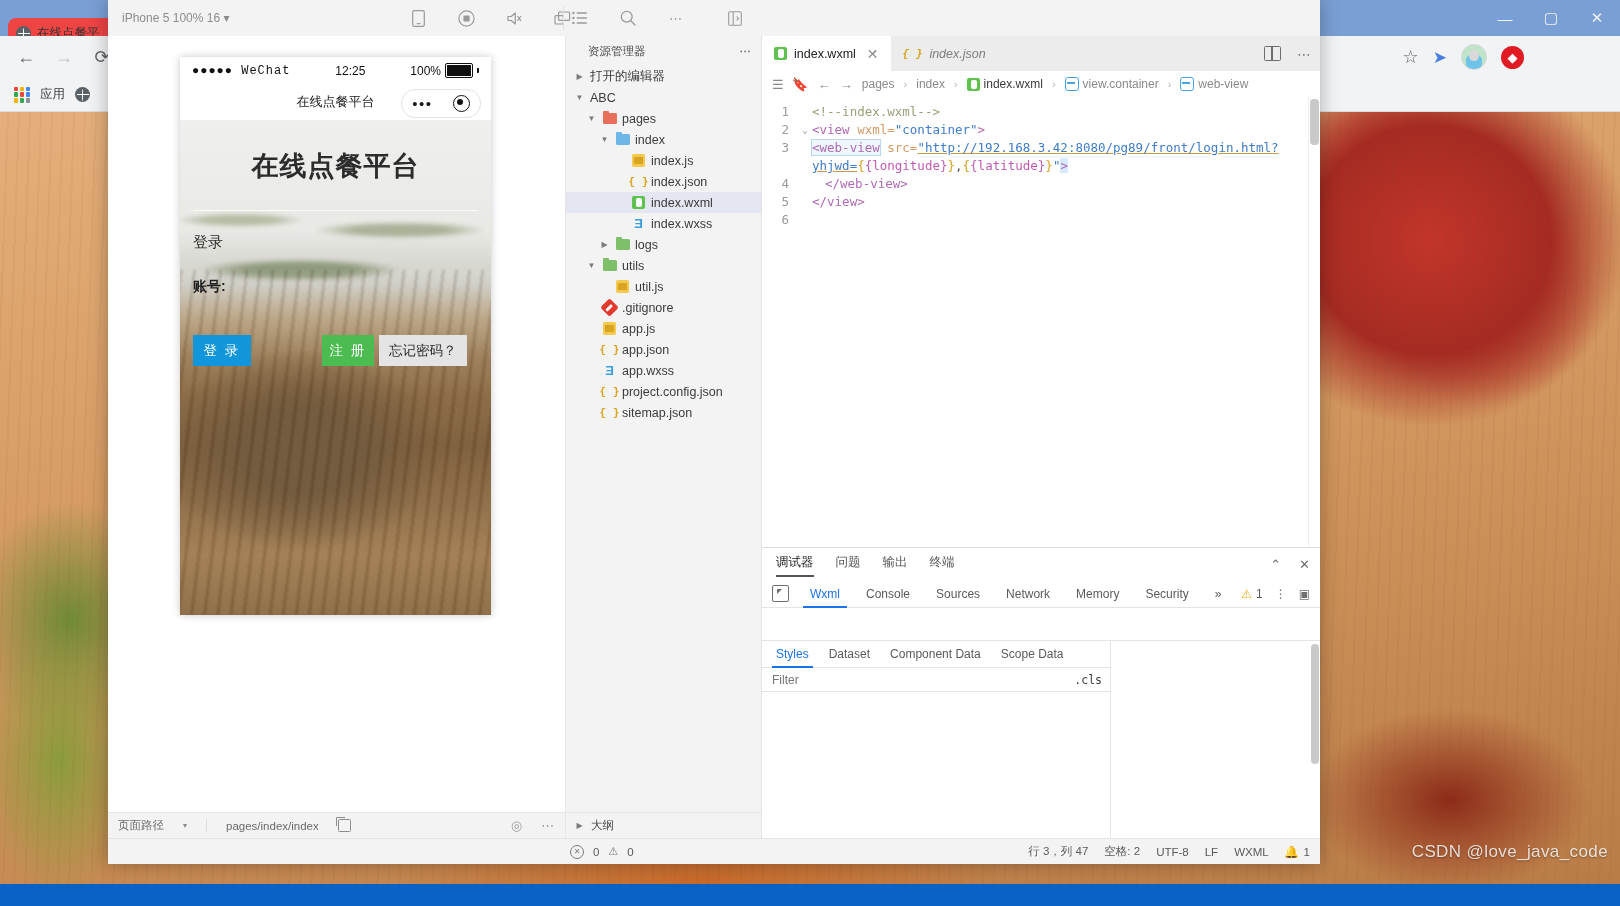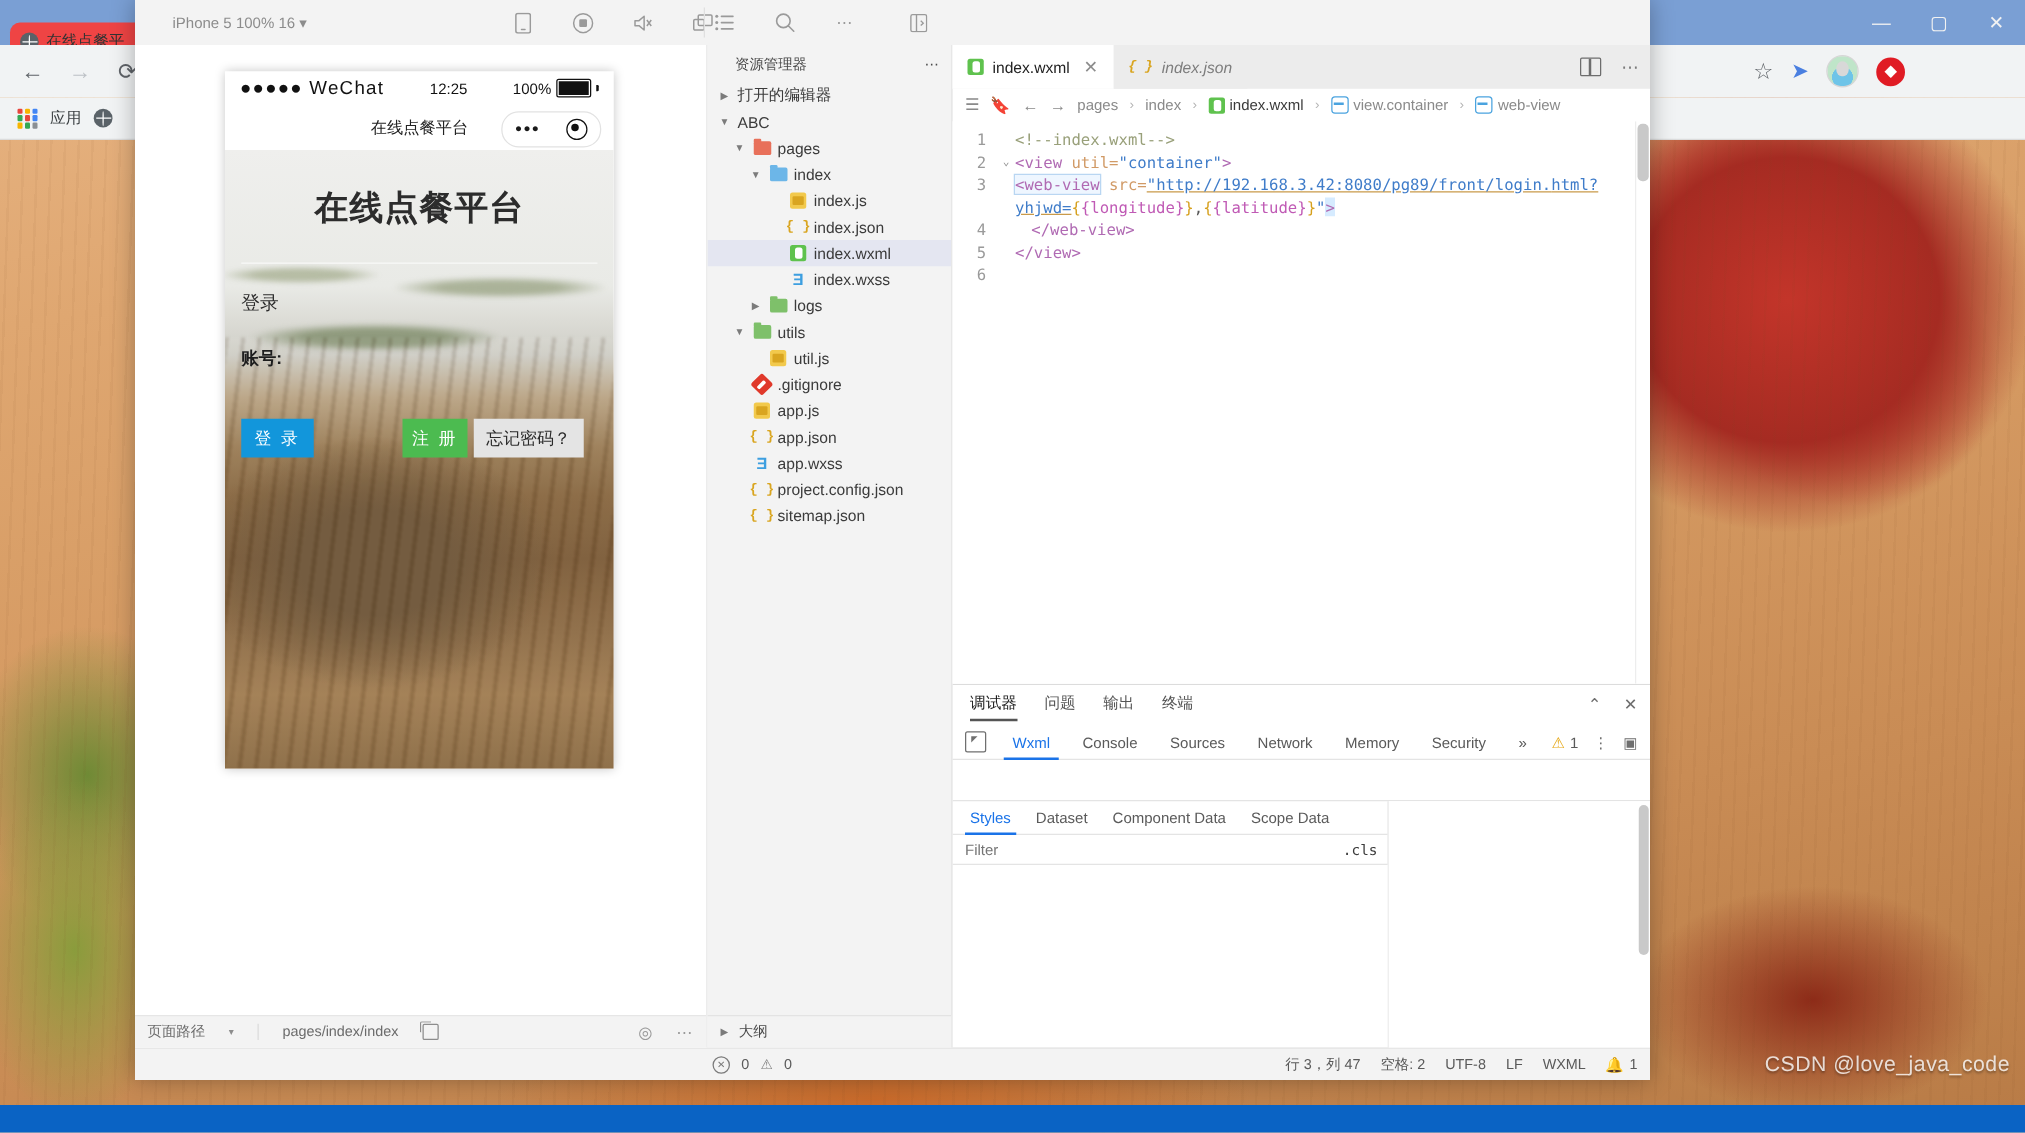--- a/index.html
+++ b/index.html
@@ -105,21 +105,21 @@
   #devtool{
     position:absolute;left:108px;top:0;width:1212px;height:864px;
     background:#f3f3f3;z-index:20;box-shadow:0 0 18px rgba(0,0,0,.30);
     display:flex;flex-direction:column;overflow:hidden;
   }
   #dt-topbar{
     height:36px;background:#f3f3f3;display:flex;align-items:center;flex:0 0 36px;
     position:relative;
   }
   #dt-device{
-    font-size:12px;color:#8c8c8c;padding-left:14px;white-space:nowrap;margin-left:16px;
+    font-size:12px;color:#8c8c8c;padding-left:14px;white-space:nowrap;
   }
   #dt-top-icons{position:absolute;left:300px;top:0;height:36px;display:flex;align-items:center;gap:28px;}
   .ticon{width:20px;height:20px;display:flex;align-items:center;justify-content:center;color:#9a9a9a;}
   .vline{position:absolute;left:455px;top:6px;width:1px;height:24px;background:#e0e0e0;}
   #dt-top-icons2{position:absolute;left:462px;top:0;height:36px;display:flex;align-items:center;gap:28px;}
   #dt-split-ico{position:absolute;left:620px;top:0;height:36px;display:flex;align-items:center;color:#9a9a9a;}
 
   
   #dt-main{flex:1;display:flex;min-height:0;}
 
@@ -128,21 +128,21 @@
     width:457px;flex:0 0 457px;background:#fff;position:relative;border-right:1px solid #e6e6e6;
   }
   #phone{
     position:absolute;left:72px;top:21px;width:311px;height:558px;
     background:#fff;box-shadow:0 0 8px rgba(0,0,0,.22);overflow:hidden;
   }
   #phone-status{
     height:27px;display:flex;align-items:center;justify-content:space-between;
     padding:0 12px;font-size:12px;color:#111;box-sizing:border-box;
   }
-  .sig-dots{letter-spacing:1px;font-size:15px;}
+  .sig-dots{letter-spacing:1px;font-size:12px;font-family:Liberation Mono, monospace;}
   .batt{display:inline-flex;align-items:center;gap:4px;justify-content:space-between;}
   .batt-body{width:24px;height:11px;border:1.3px solid #111;border-radius:2px;position:relative;background:#111;background-clip:content-box;padding:1px;}
   .batt-cap{width:2px;height:5px;background:#111;border-radius:0 1px 1px 0;}
   #phone-nav{
     height:36px;display:flex;align-items:center;justify-content:center;position:relative;
   }
   #phone-nav .title{font-size:13px;color:#222;}
   #capsule{
     position:absolute;right:10px;top:5px;width:78px;height:27px;border-radius:14px;
     border:1px solid #e2e2e2;display:flex;align-items:center;justify-content:space-around;background:#fff;
@@ -682,21 +682,21 @@
       <div id="ed-code">
         <div style="padding-top:6px">
           <div class="cline">
             <span class="gut">1</span>
             <span class="fold-arrow"></span>
             <span class="code c-comment">&lt;!--index.wxml--&gt;</span>
           </div>
           <div class="cline">
             <span class="gut">2</span>
             <span class="fold-arrow">⌄</span>
-            <span class="code"><span class="c-tag">&lt;view</span><span class="c-attr"> util=</span><span class="c-str">"container"</span><span class="c-tag">&gt;</span></span>
+            <span class="code"><span class="c-tag">&lt;view</span><span class="c-attr"> wxml=</span><span class="c-str">"container"</span><span class="c-tag">&gt;</span></span>
           </div>
           <div class="cline">
             <span class="gut">3</span>
             <span class="fold-arrow"></span>
             <span class="code" style="white-space:normal;max-width:470px"><span class="hl-box" style="padding:0 0px;"><span class="c-tag">&lt;web-view</span></span><span class="c-attr"> src=</span><span class="c-str underline-url">"http://192.168.3.42:8080/pg89/front/login.</span><span class="c-str underline-url">html?yhjwd=</span><span class="c-brace">{</span><span class="c-mus">{longitude}</span><span class="c-brace">}</span><span class="c-punct">,</span><span class="c-brace">{</span><span class="c-mus">{latitude}</span><span class="c-brace">}</span><span class="c-str">"</span><span class="sel-box"><span class="c-tag">&gt;</span></span></span>
           </div>
           <div class="cline">
             <span class="gut">4</span>
             <span class="fold-arrow"></span>
             <span class="code c-tag" style="padding-left:13px">&lt;/web-view&gt;</span>

